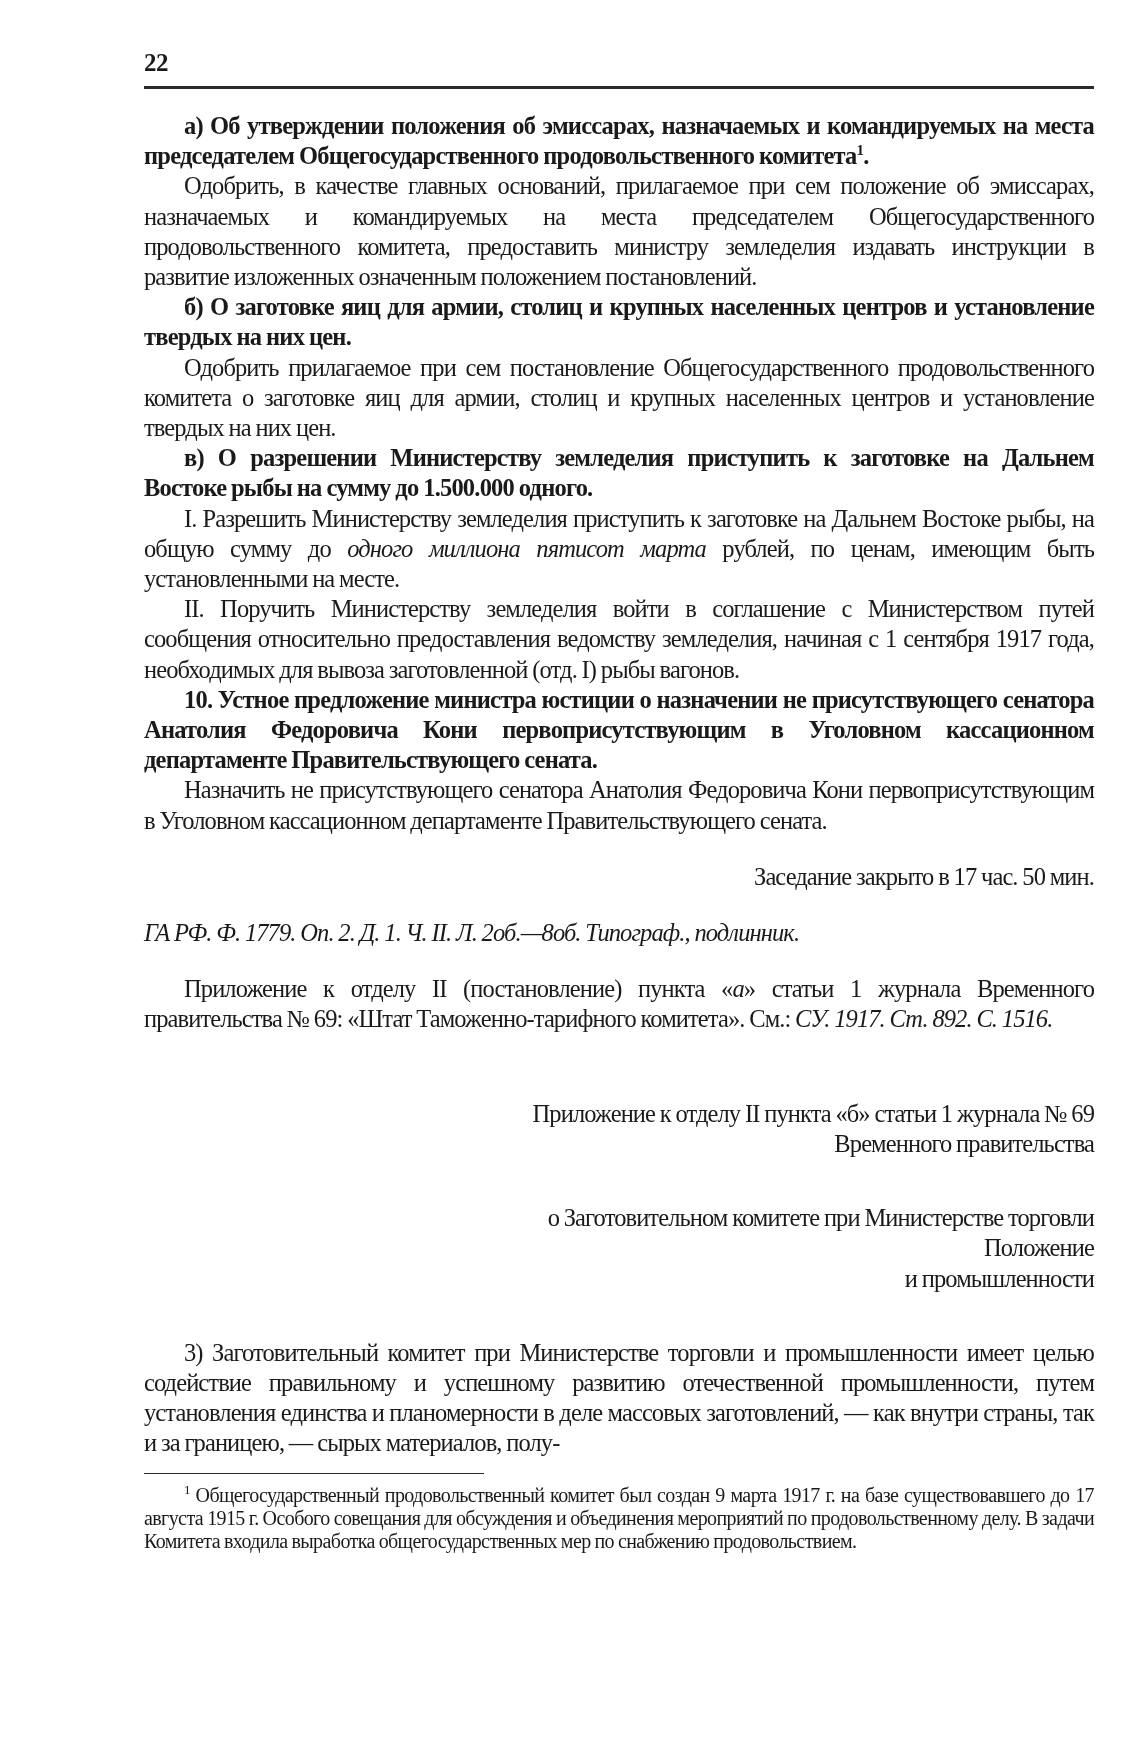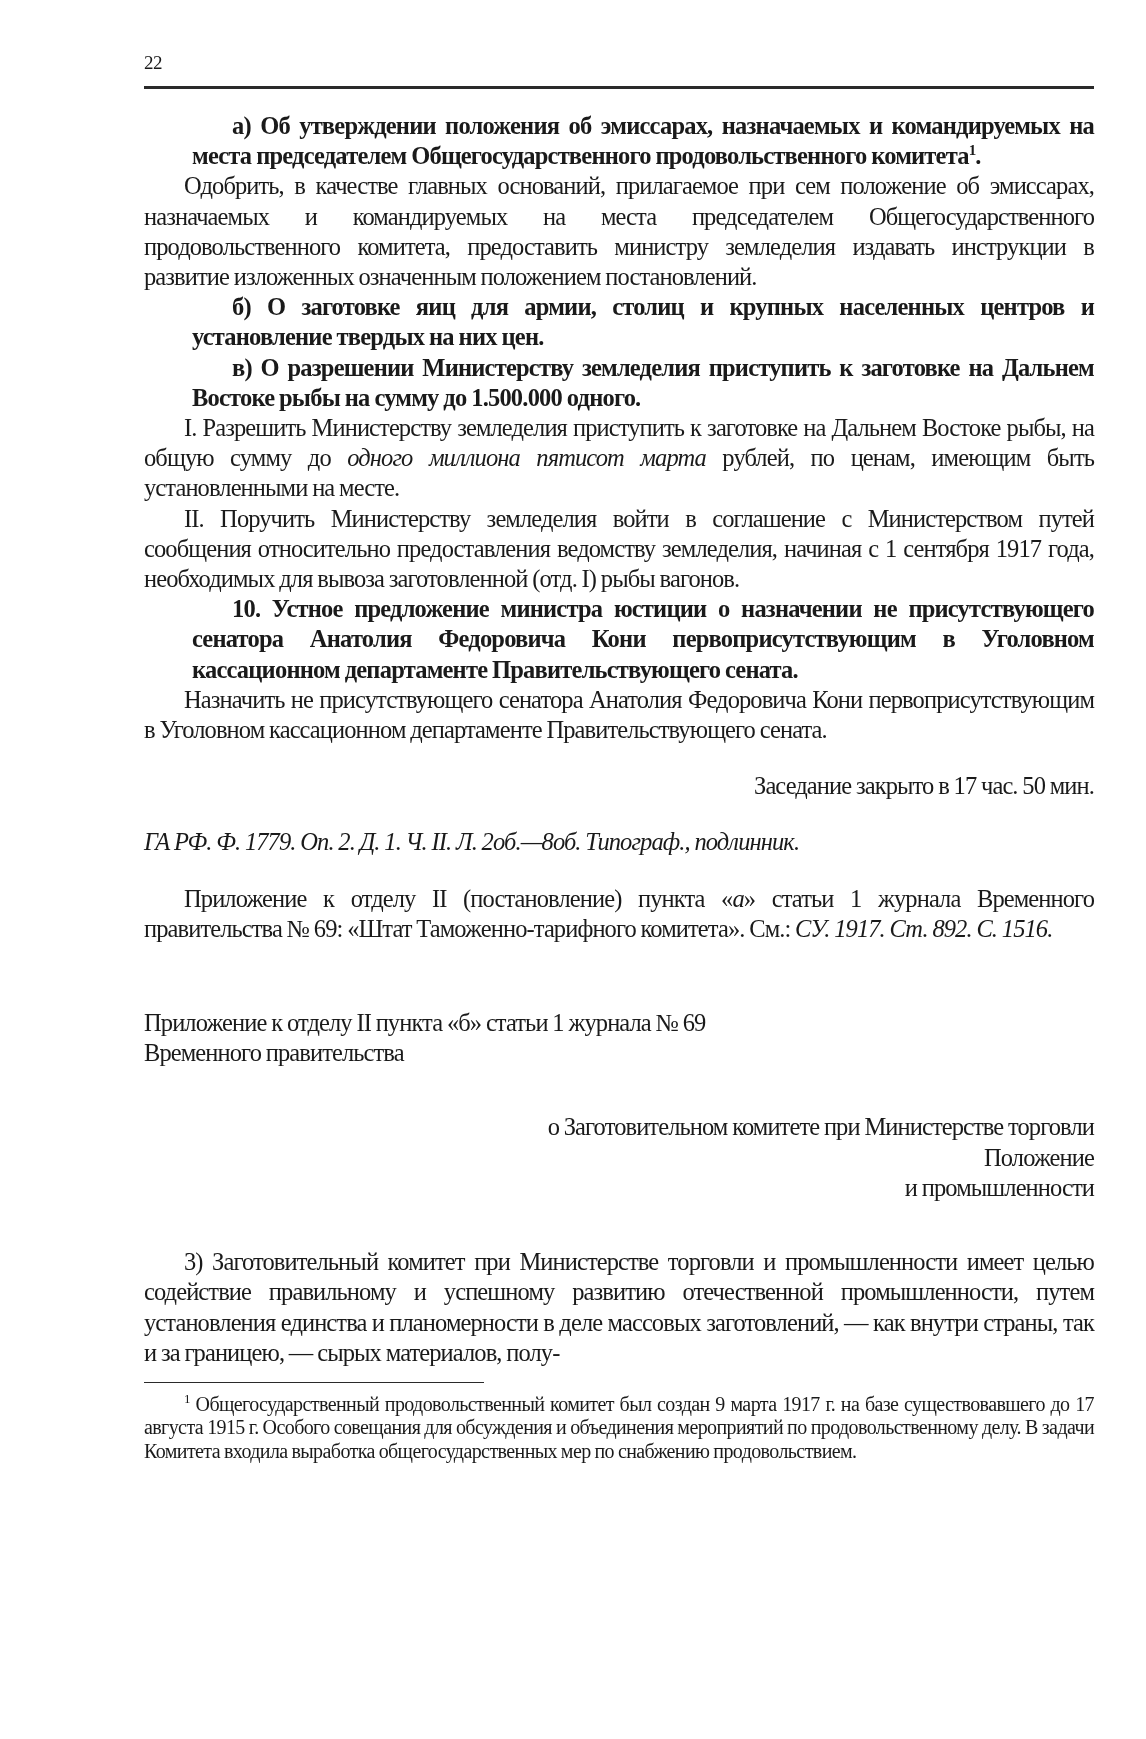--- a/index.html
+++ b/index.html
@@ -1,23 +1,23 @@
 <!DOCTYPE html>
 <html><head>
   <meta charset="utf-8">
   <style>
     html, body { margin: 0; padding: 0; background: #ffffff; }
     body { width: 1146px; height: 1739px; position: relative; overflow: hidden; color: #1a1a1a; }
     .page { position: absolute; left: 144px; top: 48px; width: 950px; font-family: "Liberation Serif", serif; }
-    .page-num { font-size: 19px; line-height: 30px; height: 32px; letter-spacing: -0.5px; }
+    .page-num { font-size: 25px; line-height: 30px; height: 32px; letter-spacing: -0.5px; font-weight: bold; }
     .rule { height: 0; border-top: 3px solid #2a2a2a; margin-top: 6px; margin-bottom: 22px; }
     p { margin: 0; font-size: 24.5px; line-height: 30.2px; text-align: justify; text-indent: 40px; letter-spacing: -0.9px; word-spacing: -0.5px; }
-    p.bold { font-weight: bold; letter-spacing: -0.8px; margin-left: 48px; }
+    p.bold { font-weight: bold; letter-spacing: -0.8px; }
     p.center { text-align: right; text-indent: 0; }
-    p.right { text-align: left; text-indent: 0; }
+    p.right { text-align: right; text-indent: 0; }
     p.italic-src { font-style: italic; text-align: left; text-indent: 0; }
     .it { font-style: italic; }
     sup { font-size: 15px; line-height: 0; vertical-align: super; }
     .gap-s { height: 26px; }
     .gap-m { height: 44px; }
     .gap-l { height: 64px; }
     .footnote-rule { width: 340px; border-top: 1.5px solid #2a2a2a; margin-top: 14px; margin-bottom: 10px; }
     p.fn { font-size: 20px; line-height: 23.4px; text-indent: 40px; letter-spacing: -0.6px; }
     p.fn sup { font-size: 13px; }
   </style>
@@ -25,20 +25,21 @@
 <body>
 
 <div class="page">
   <div class="page-num">22</div>
   <div class="rule"></div>
 
   <p class="bold"><span>а) Об утверждении положения об эмиссарах, назначаемых и командируемых на места председателем Общегосударственного продовольственного комитета</span><sup>1</sup><span>.</span></p>
   <p>Одобрить, в качестве главных оснований, прилагаемое при сем положение об эмиссарах, назначаемых и командируемых на места председателем Общегосударственного продовольственного комитета, предоставить министру земледелия издавать инструкции в развитие изложенных означенным положением постановлений.</p>
 
   <p class="bold">б) О заготовке яиц для армии, столиц и крупных населенных центров и установление твердых на них цен.</p>
+  <p>Одобрить прилагаемое при сем постановление Общегосударственного продовольственного комитета о заготовке яиц для армии, столиц и крупных населенных центров и установление твердых на них цен.</p>
 
   <p class="bold">в) О разрешении Министерству земледелия приступить к заготовке на Дальнем Востоке рыбы на сумму до 1.500.000 одного.</p>
   <p><span>I. Разрешить Министерству земледелия приступить к заготовке на Дальнем Востоке рыбы, на общую сумму до </span><span class="it">одного миллиона пятисот марта</span><span> рублей, по ценам, имеющим быть установленными на месте.</span></p>
   <p>II. Поручить Министерству земледелия войти в соглашение с Министерством путей сообщения относительно предоставления ведомству земледелия, начиная с 1 сентября 1917 года, необходимых для вывоза заготовленной (отд. I) рыбы вагонов.</p>
 
   <p class="bold">10. Устное предложение министра юстиции о назначении не присутствующего сенатора Анатолия Федоровича Кони первоприсутствующим в Уголовном кассационном департаменте Правительствующего сената.</p>
   <p>Назначить не присутствующего сенатора Анатолия Федоровича Кони первоприсутствующим в Уголовном кассационном департаменте Правительствующего сената.</p>
 
   <div class="gap-s"></div>
   <p class="center">Заседание закрыто в 17 час. 50 мин.</p>

